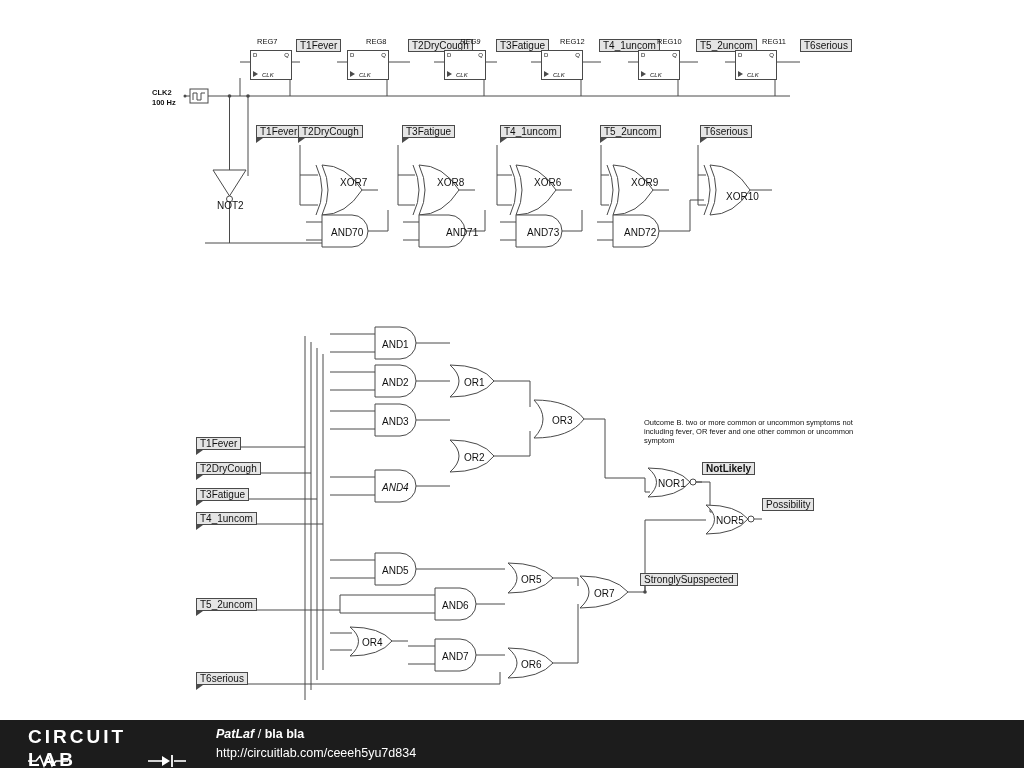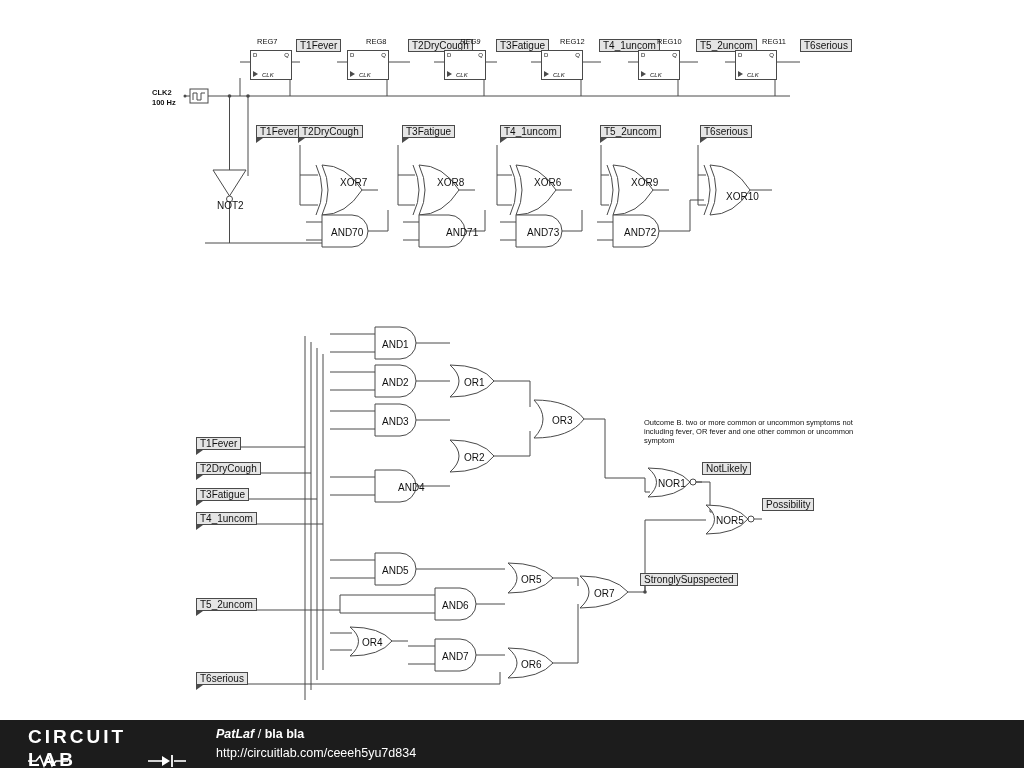--- a/index.html
+++ b/index.html
@@ -342,37 +342,37 @@
   <div class="lbl port" style="left:196px;top:437px;">T1Fever</div>
   <div class="lbl port" style="left:196px;top:462px;">T2DryCough</div>
   <div class="lbl port" style="left:196px;top:488px;">T3Fatigue</div>
   <div class="lbl port" style="left:196px;top:512px;">T4_1uncom</div>
   <div class="lbl port" style="left:196px;top:598px;">T5_2uncom</div>
   <div class="lbl port" style="left:196px;top:672px;">T6serious</div>
 
   <div class="gname" style="left:382px;top:339px;">AND1</div>
   <div class="gname" style="left:382px;top:377px;">AND2</div>
   <div class="gname" style="left:382px;top:416px;">AND3</div>
-  <div class="gname" style="left:398px;top:482px;">AND4</div>
+  <div class="gname" style="left:382px;top:482px;font-style:italic;">AND4</div>
   <div class="gname" style="left:382px;top:565px;">AND5</div>
   <div class="gname" style="left:442px;top:600px;">AND6</div>
   <div class="gname" style="left:442px;top:651px;">AND7</div>
 
   <div class="gname" style="left:464px;top:377px;">OR1</div>
   <div class="gname" style="left:464px;top:452px;">OR2</div>
   <div class="gname" style="left:552px;top:415px;">OR3</div>
   <div class="gname" style="left:362px;top:637px;">OR4</div>
   <div class="gname" style="left:521px;top:574px;">OR5</div>
   <div class="gname" style="left:521px;top:659px;">OR6</div>
   <div class="gname" style="left:594px;top:588px;">OR7</div>
 
   <div class="gname" style="left:658px;top:478px;">NOR1</div>
   <div class="gname" style="left:716px;top:515px;">NOR5</div>
 
-  <div class="lbl" style="left:702px;top:462px;">NotLikely</div>
+  <div class="lbl" style="left:702px;top:462px;font-weight:bold;">NotLikely</div>
   <div class="lbl" style="left:762px;top:498px;">Possibility</div>
   <div class="lbl" style="left:640px;top:573px;">StronglySupspected</div>
 
   <div class="txt" style="left:644px;top:418px;width:236px;white-space:normal;line-height:9px;">Outcome B. two or more common or uncommon symptoms not including fever, OR fever and one other common or uncommon symptom</div>
 
   <div id="footer">
     <div id="logo">
       <div class="l1">CIRCUIT</div>
       <div class="l2">LAB</div>
     </div>

